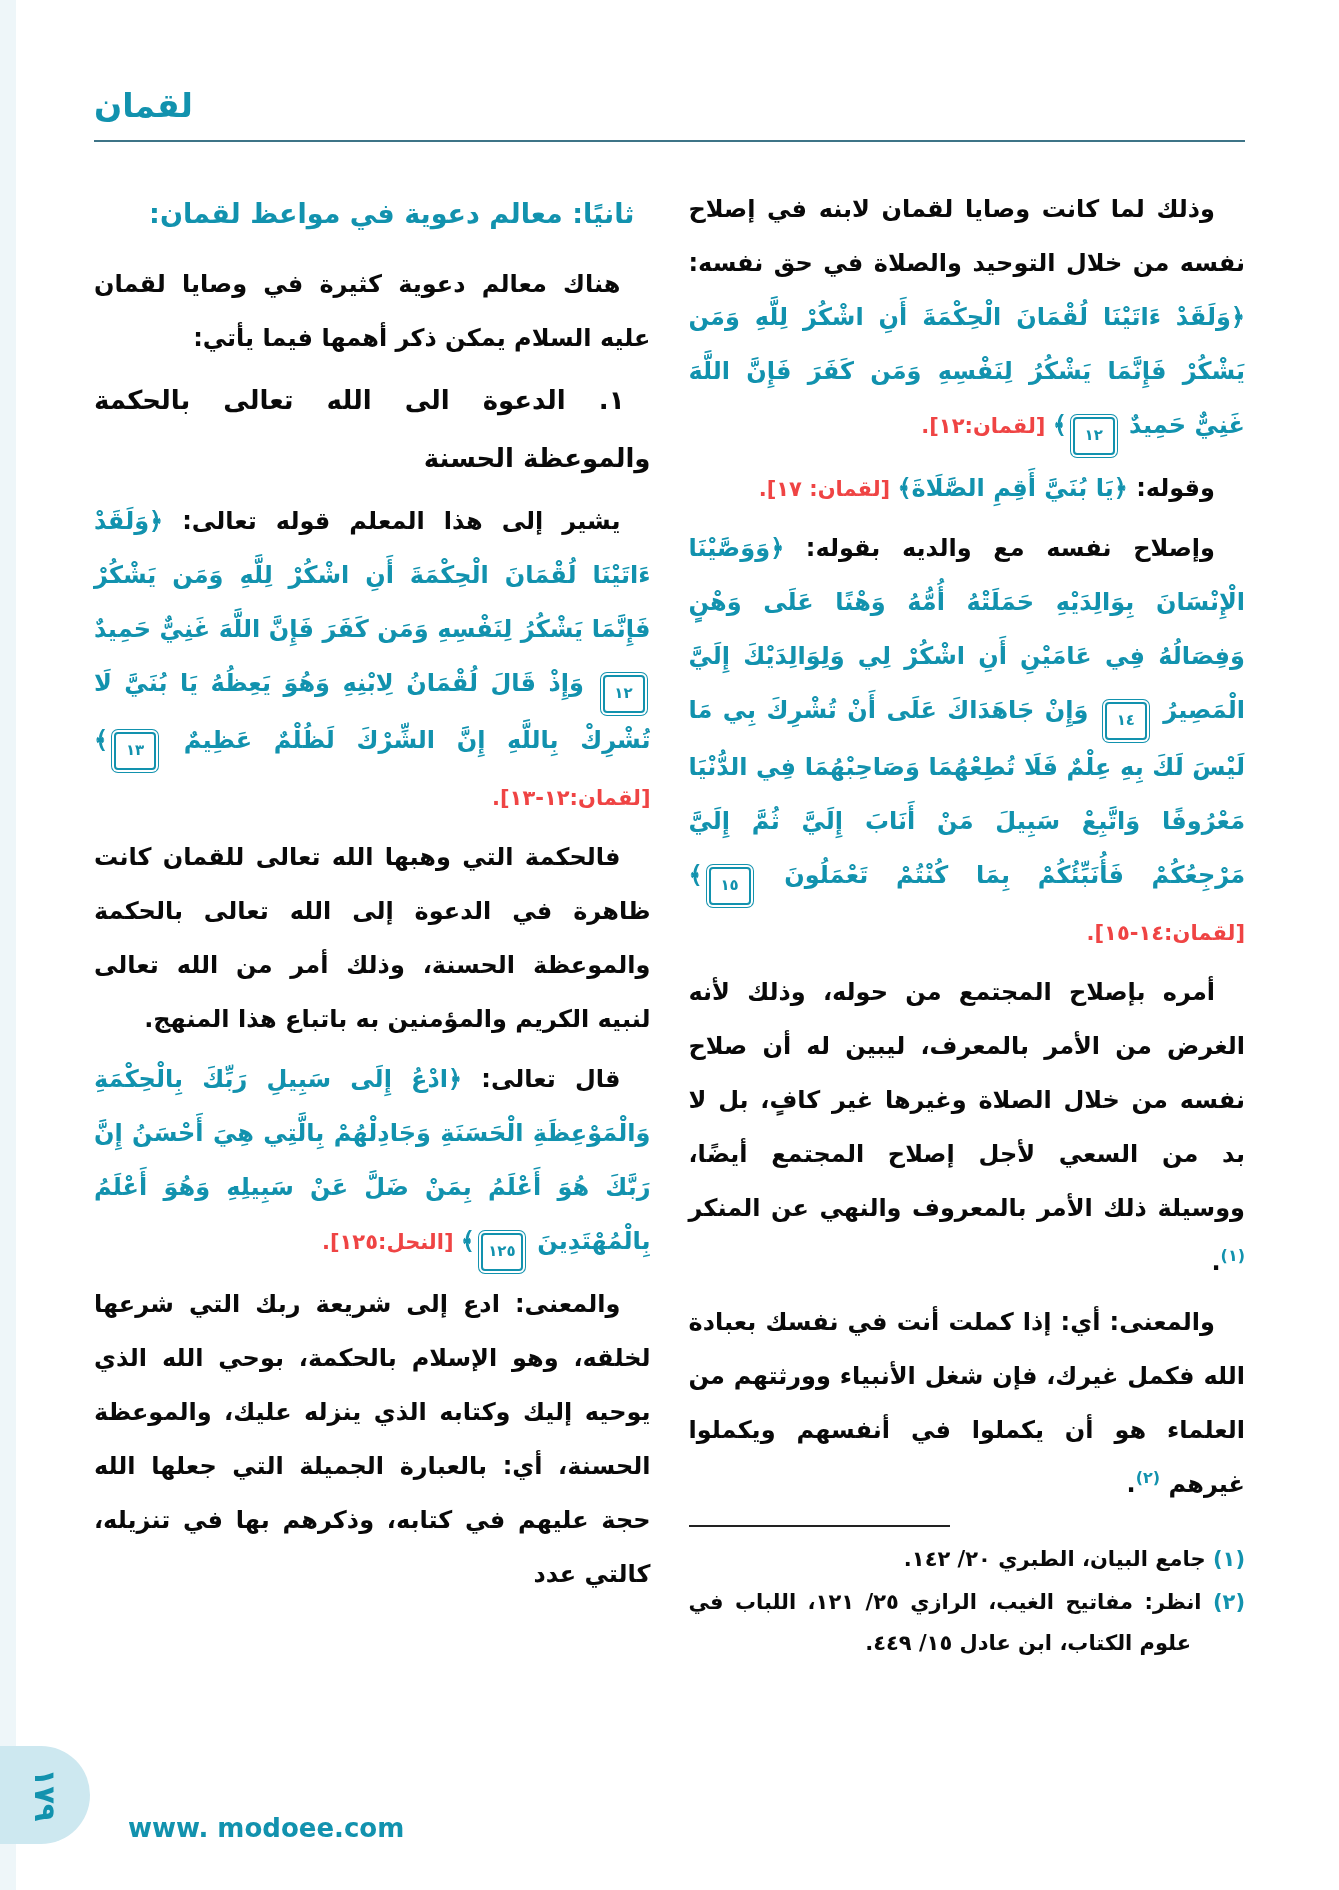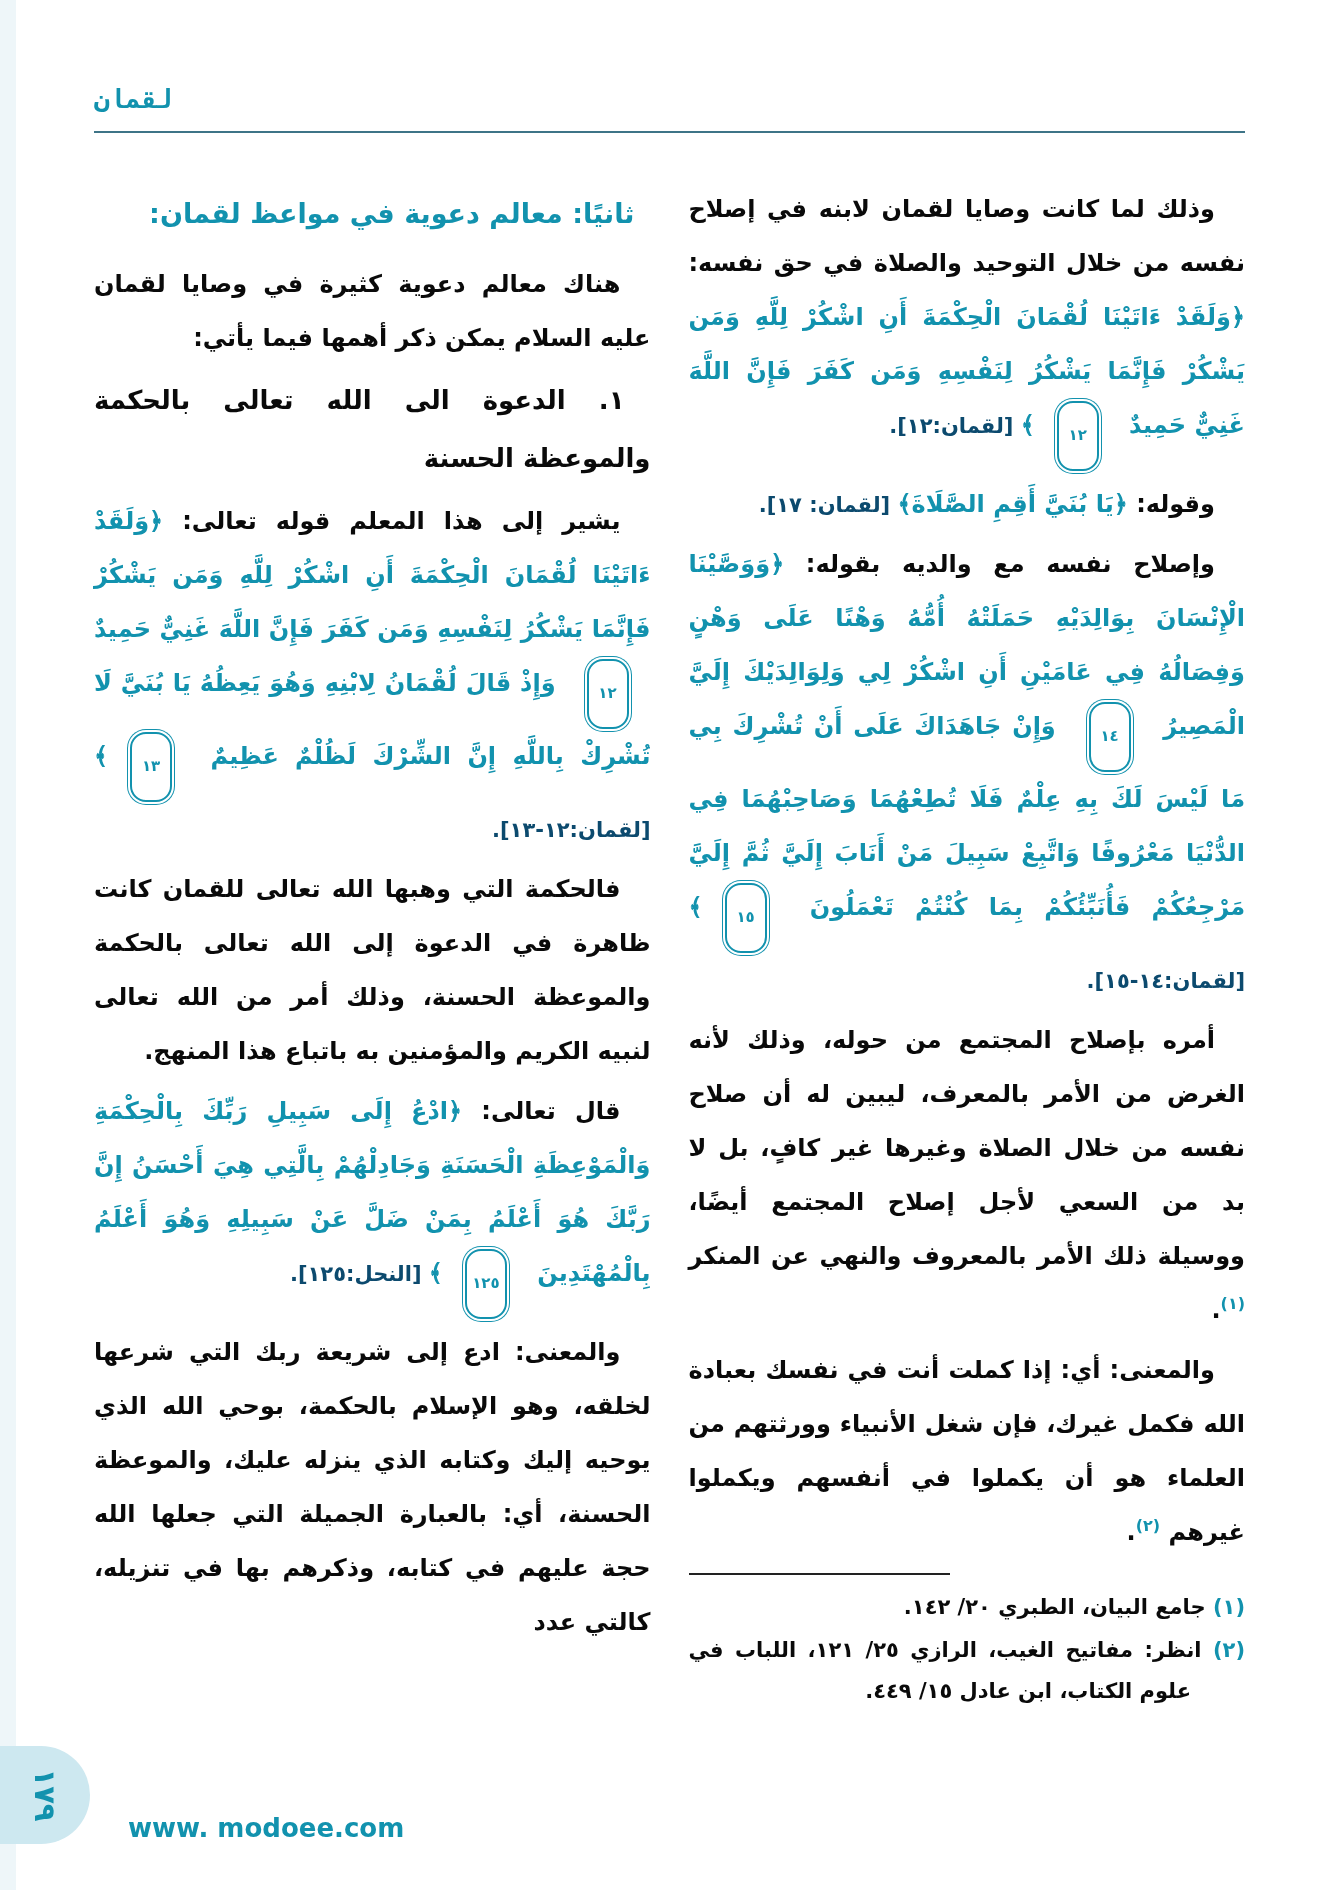--- a/index.html
+++ b/index.html
@@ -20,23 +20,22 @@
   
   .header{
     position:absolute;top:86px;right:94px;left:94px;
     text-align:left;
     padding-bottom:14px;
     border-bottom:2px solid #3e7487;
   }
   .header-title{
     display:inline-block;
     color:var(--teal);
-    font-size:26px;font-weight:bold;
+    font-size:33px;font-weight:bold;
     line-height:1.2;
-    font-family:Liberation Mono, monospace;
   }
   
   .columns{
     position:absolute;top:182px;right:94px;left:94px;
     display:flex;gap:38px;
     align-items:flex-start;
   }
   .col{flex:1 1 0;min-width:0;}
   .para{
     margin:0 0 6px;
@@ -53,36 +52,36 @@
     text-indent:16px;
     text-align:right;
     margin:2px 0 12px;
   }
   .para.subheading{
     font-size:26px;
     text-indent:26px;
   }
   .seg{unicode-bidi:embed;}
   .seg-quran{color:var(--teal);}
-  .seg-ref{color:#0c4a6e;font-size:21px;}
+  .seg-ref{color:#ef4444;font-size:21px;}
   .seg-sup{color:var(--teal);font-size:16px;vertical-align:9px;}
   .seg-ayah{
     display:inline-block;
     text-indent:0;
     min-width:34px;height:34px;
-    padding:16px 2px;
+    padding:0 2px;
     line-height:32px;
     border:2px solid var(--teal);
-    border-radius:16px;
+    border-radius:4px;
     box-shadow:0 0 0 2px #ffffff,0 0 0 3px var(--teal);
     color:var(--teal);
     font-size:15px;
     text-align:center;
     vertical-align:-7px;
-    margin:0 22px;
+    margin:0 6px;
     background:#ffffff;
   }
   
   .fn-divider{
     width:47%;height:0;
     border-top:2px solid #222;
     margin:14px auto 12px 0; 
   }
   .para.footnote{
     font-size:21px;

